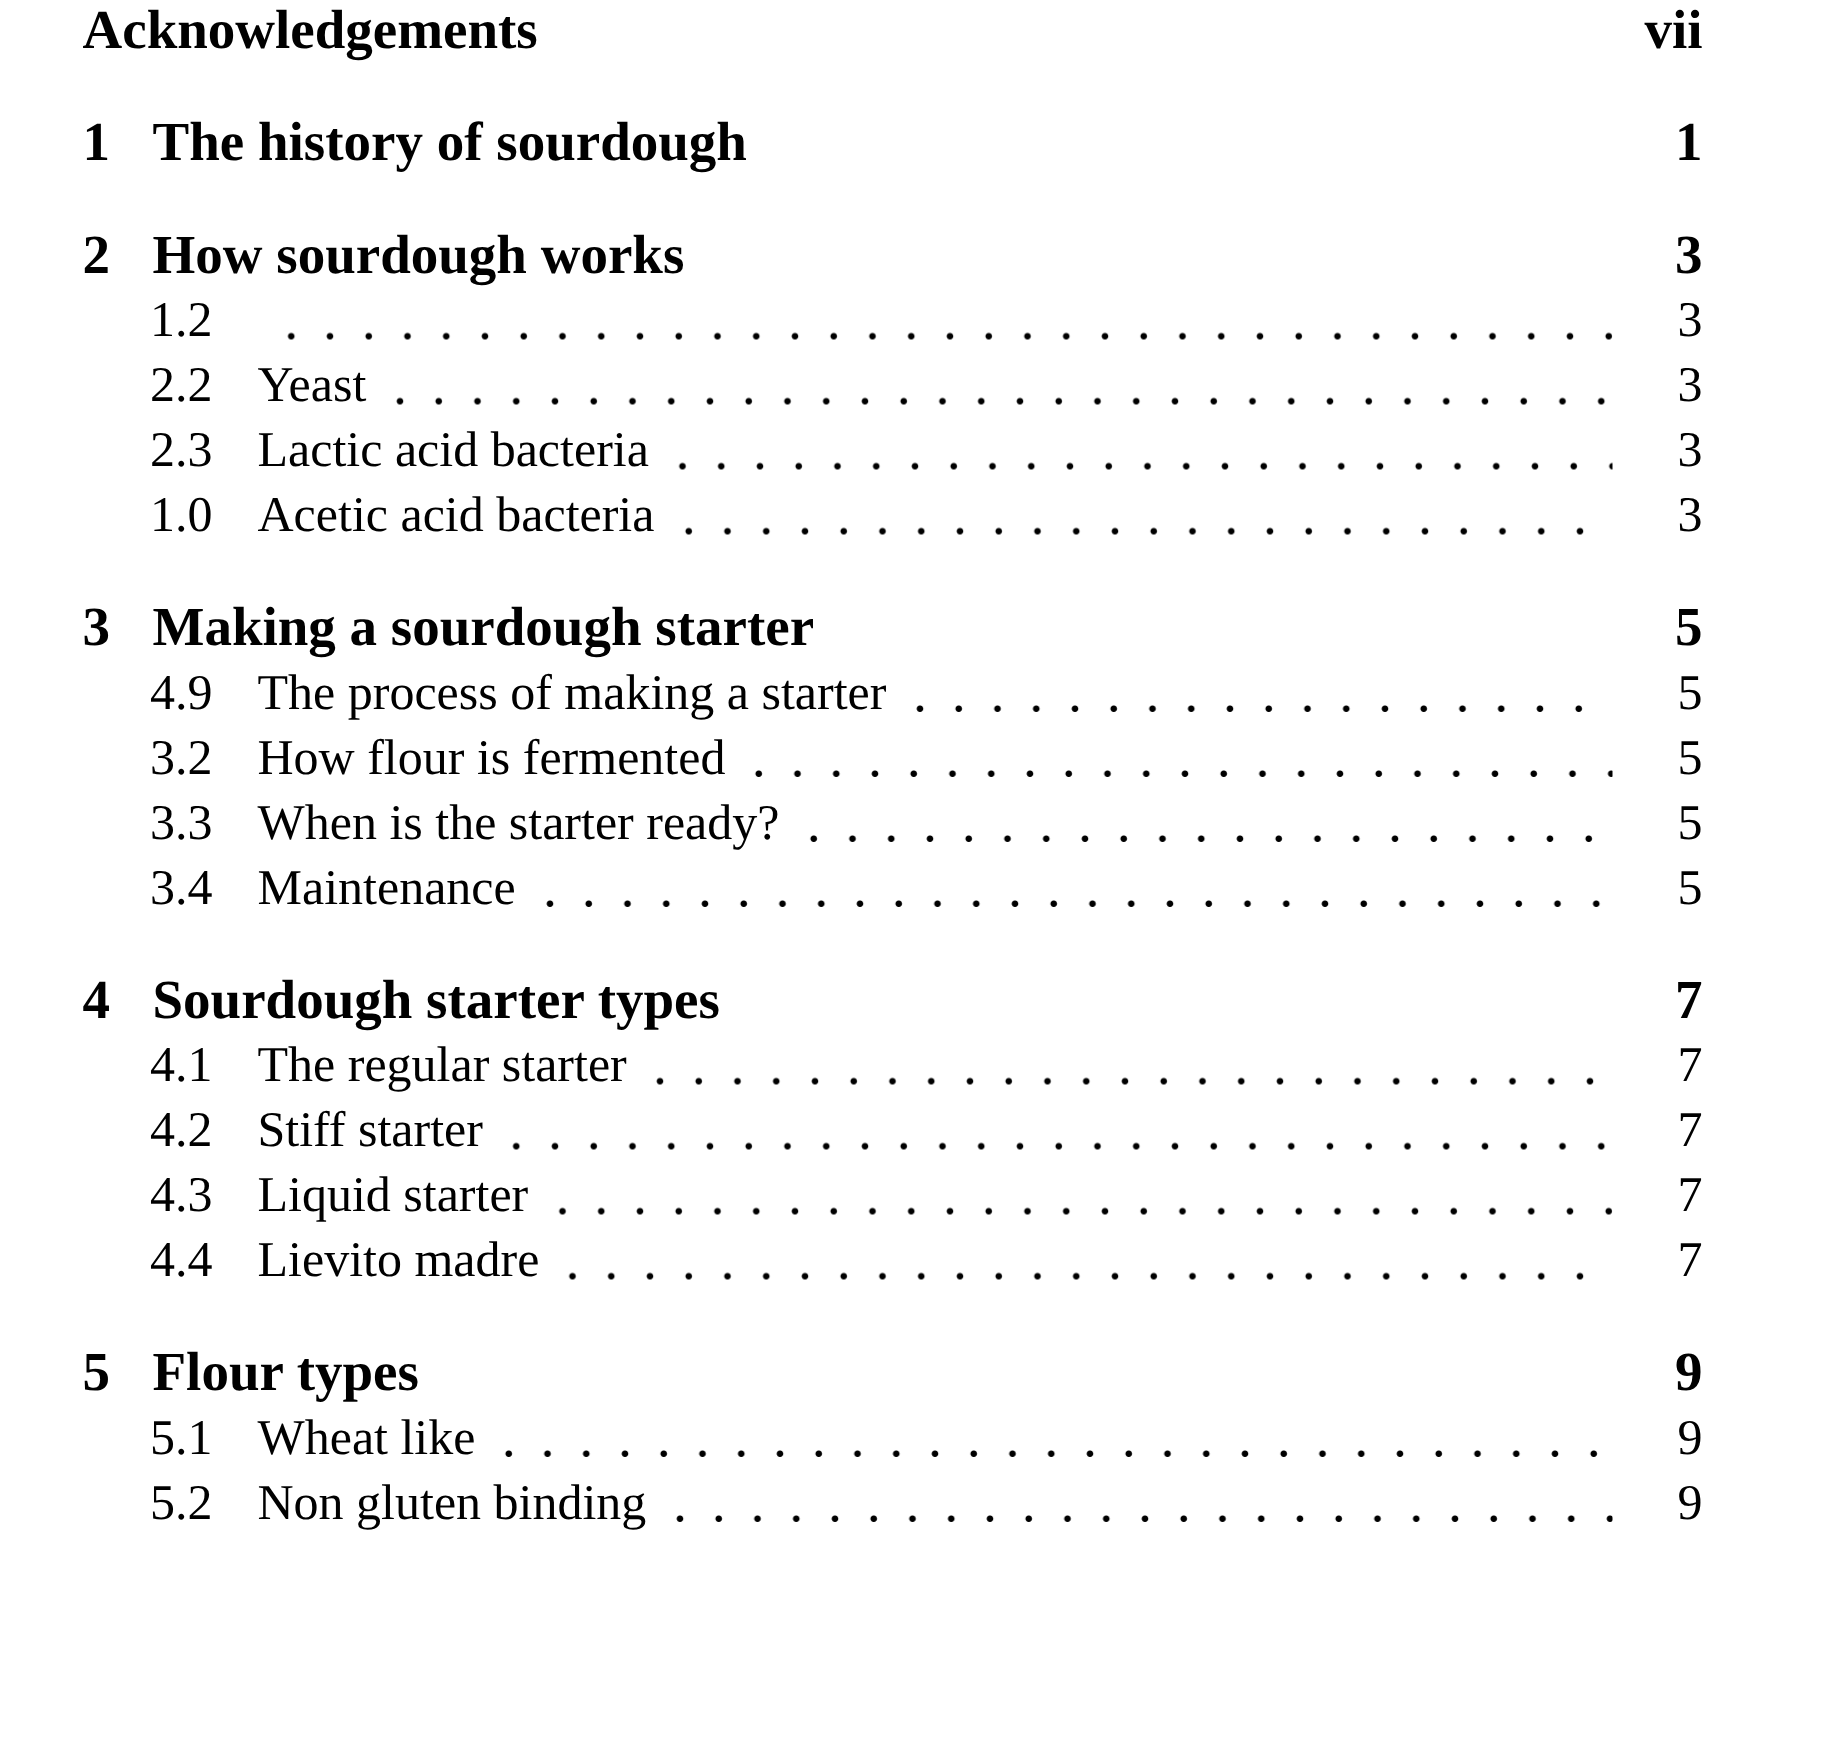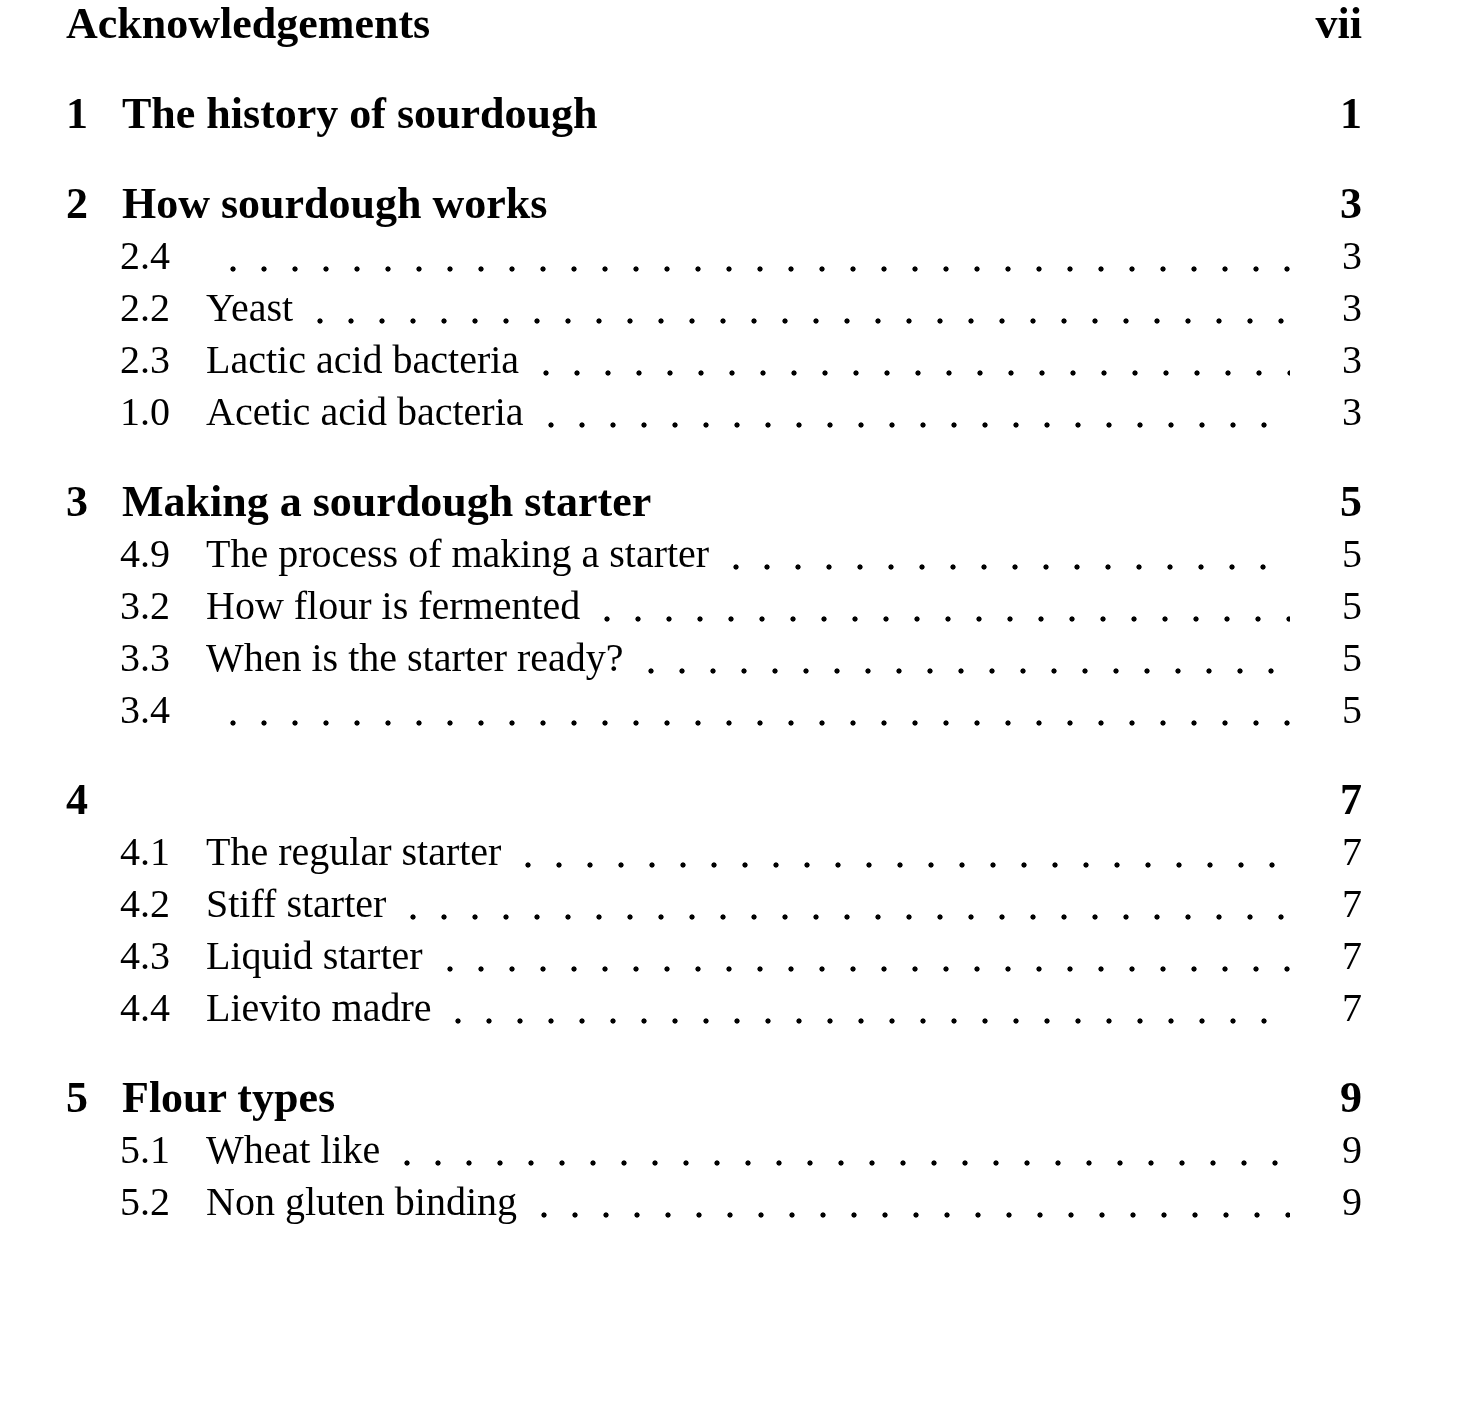--- a/index.html
+++ b/index.html
@@ -98,21 +98,21 @@
         <span class="spacer"></span>
         <span class="page-num">1</span>
       </div>
         <div class="row chapter-row">
         <span class="ch-num">2</span>
         <span class="ch-title">How sourdough works</span>
         <span class="spacer"></span>
         <span class="page-num">3</span>
       </div>
         <div class="row section-row">
-        <span class="sec-num">2.4</span>
+        <span class="sec-num">1.2</span>
         <span class="leader"></span>
         <span class="page-num">3</span>
       </div>
         <div class="row section-row">
         <span class="sec-num">2.2</span>
         <span class="sec-title">Yeast</span>
         <span class="leader"></span>
         <span class="page-num">3</span>
       </div>
         <div class="row section-row">
@@ -146,25 +146,27 @@
         <span class="page-num">5</span>
       </div>
         <div class="row section-row">
         <span class="sec-num">3.3</span>
         <span class="sec-title">When is the starter ready?</span>
         <span class="leader"></span>
         <span class="page-num">5</span>
       </div>
         <div class="row section-row">
         <span class="sec-num">3.4</span>
+        <span class="sec-title">Maintenance</span>
         <span class="leader"></span>
         <span class="page-num">5</span>
       </div>
         <div class="row chapter-row">
         <span class="ch-num">4</span>
+        <span class="ch-title">Sourdough starter types</span>
         <span class="spacer"></span>
         <span class="page-num">7</span>
       </div>
         <div class="row section-row">
         <span class="sec-num">4.1</span>
         <span class="sec-title">The regular starter</span>
         <span class="leader"></span>
         <span class="page-num">7</span>
       </div>
         <div class="row section-row">

